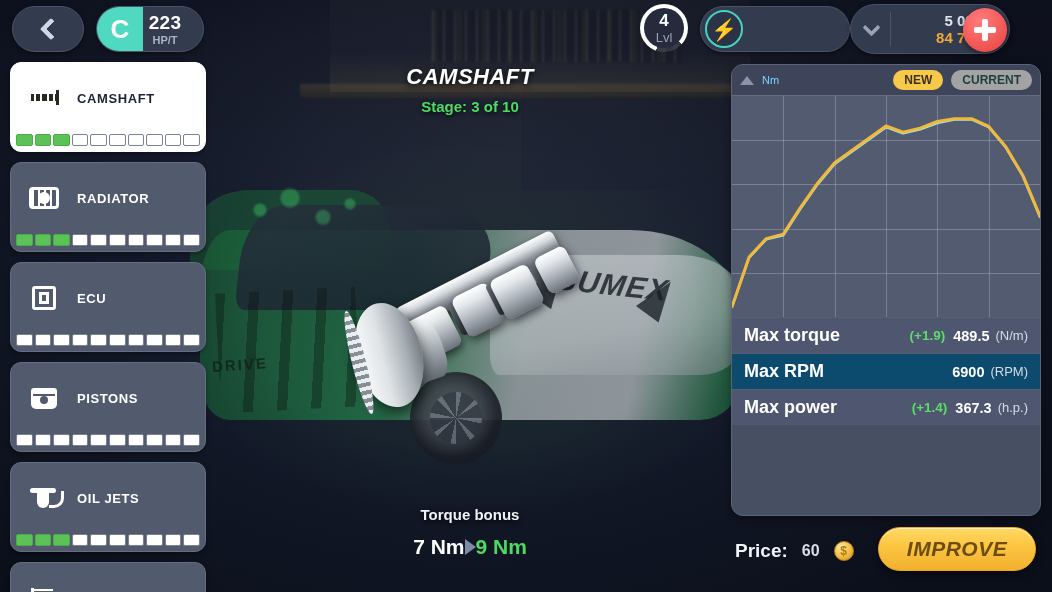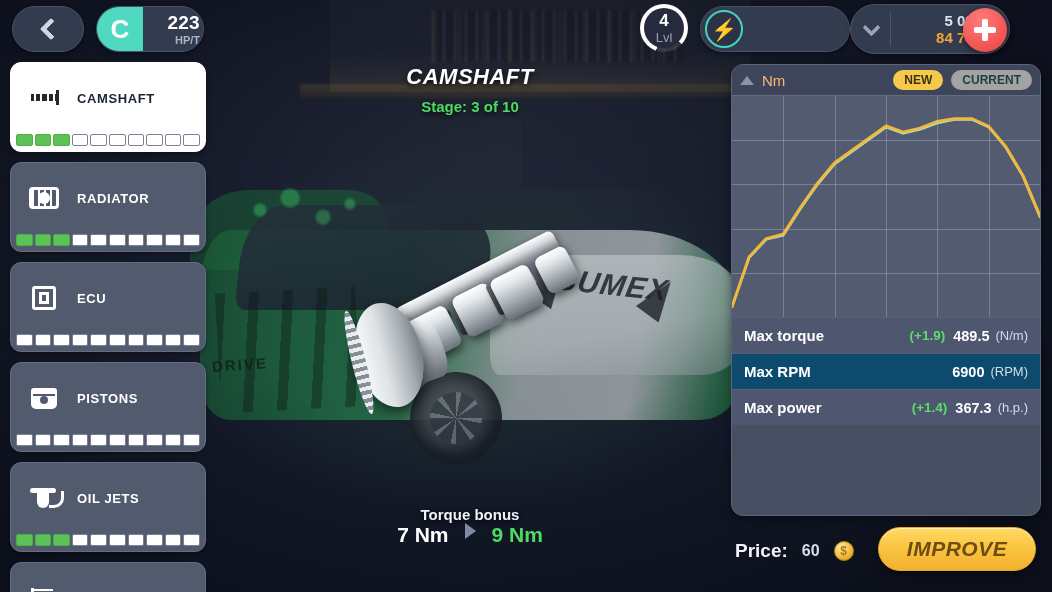--- a/index.html
+++ b/index.html
@@ -210,21 +210,21 @@
   .rank-pill {
     position: absolute; left: 96px; top: 6px; width: 108px; height: 46px;
     padding: 0; overflow: hidden;
   }
   .rank-badge {
     width: 46px; height: 100%;
     background: #4fd9c0;
     display:flex; align-items:center; justify-content:center;
     color:#fff; font-size: 26px; font-weight: bold;
   }
-  .rank-vals { flex:1; text-align:right; line-height:1; padding-right: 3px;}
+  .rank-vals { flex:1; text-align:center; line-height:1; padding-right: 16px;}
   .rank-num { color:#fff; font-size: 19px; font-weight: bold; letter-spacing:.3px; }
   .rank-unit { color:#aab2c4; font-size: 11px; font-weight: bold; margin-top:3px; }
 
   .lvl-ring {
     position: absolute; left: 640px; top: 4px; width: 48px; height: 48px; border-radius:50%;
     background: conic-gradient(from 200deg, #ffffff 0 292deg, rgba(255,255,255,.12) 292deg 360deg);
     display:flex; align-items:center; justify-content:center;
   }
   .lvl-inner {
     width: 40px; height: 40px; border-radius: 50%;
@@ -324,39 +324,39 @@
   
   .center-title { position:absolute; left: 300px; top: 64px; width: 340px; text-align:center; }
   .part-title { color:#ffffff; font-size: 22px; font-style: italic; font-weight: bold; letter-spacing: .5px;
     text-shadow: 0 2px 6px rgba(0,0,0,.85); }
   .part-stage { color:#4ddb62; font-size: 15px; font-weight: bold; margin-top: 8px;
     text-shadow: 0 2px 5px rgba(0,0,0,.8); }
 
   
   .bonus { position:absolute; left: 330px; top: 506px; width: 280px; text-align:center; }
   .bonus-label { color:#eef1f6; font-size: 15px; font-weight: bold; text-shadow: 0 2px 5px rgba(0,0,0,.8); }
-  .bonus-row { display:flex; justify-content:center; gap: 16px; }
+  .bonus-row { margin-top: 12px; display:flex; align-items:center; justify-content:center; }
   .bonus-from { color:#ffffff; font-size: 21px; font-weight: bold; }
   .bonus-to { color:#4ddb62; font-size: 21px; font-weight: bold; }
   .tri-right { width:0;height:0; border-top:8px solid transparent; border-bottom:8px solid transparent;
     border-left: 11px solid #7e8aa3; }
 
   
   .rpanel {
     position:absolute; left: 731px; top: 64px; width: 310px; height: 452px;
     background:#4a melt; background:#474f63; border:1px solid #5b6478; border-radius: 12px;
     overflow:hidden; box-shadow: 0 3px 10px rgba(0,0,0,.4);
   }
   .graph-head {
     height: 30px; display:flex; align-items:center; padding: 0 8px; gap:8px;
     background:#3e455a;
   }
   .tri-up { width:0;height:0; border-left:7px solid transparent; border-right:7px solid transparent;
     border-bottom: 9px solid #8b93a8; }
-  .nm-label { color:#fdba74; font-size: 15px; flex:1; }
+  .nm-label { color:#7dd3fc; font-size: 11px; flex:1; }
   .tag { border-radius: 11px; padding: 3px 11px; font-size: 12px; font-weight: bold; cursor:pointer; }
   .tag.new { background:#f6c94b; color:#3d3014; }
   .tag.current { background:#a3a3a3; color:#1d3f3c; }
 
   .graph {
     position:relative; height: 222px; background:#535b70;
     border-top: 1px solid #626b80;
   }
   .grid-v, .grid-h { position:absolute; background: rgba(210,215,228,.30); }
   .grid-v { width:1px; top:0; bottom:0; }
@@ -368,21 +368,21 @@
   .rpm-label { color:#9aa2b6; font-size: 12px; }
   .tri-right-sm { width:0;height:0; border-top:6px solid transparent; border-bottom:6px solid transparent;
     border-left: 9px solid #9aa2b6; }
 
   .stat-row {
     height: 36px; display:flex; align-items:center; padding: 0 12px;
     border-top: 1px solid #565f73;
   }
   .stat-row.odd { background:#4e5670; }
   .stat-row.even { background:#0c4a6e; }
-  .stat-name { color:#ffffff; font-size: 15px; font-weight: bold; flex:1; }
+  .stat-name { color:#ffffff; font-size: 18px; font-weight: bold; flex:1; }
   .stat-delta { color:#5ddc6a; font-size: 13.5px; font-weight: bold; margin-right: 8px; }
   .stat-val { color:#ffffff; font-size: 14.5px; font-weight: bold; margin-right: 6px; }
   .stat-unit { color:#d6dbe6; font-size: 13px; }
   .rpanel-fill { background:#474f63; height: 64px; }
 
   
   .price-wrap { position:absolute; left: 735px; top: 540px; display:flex; align-items:center; gap: 14px; }
   .price-label { color:#f0f3f8; font-size: 19px; font-weight: bold; }
   .price-val { color:#d9dfea; font-size: 16px; font-weight: bold; }
   .coin-big { width:20px; height:20px; border-radius:50%;

